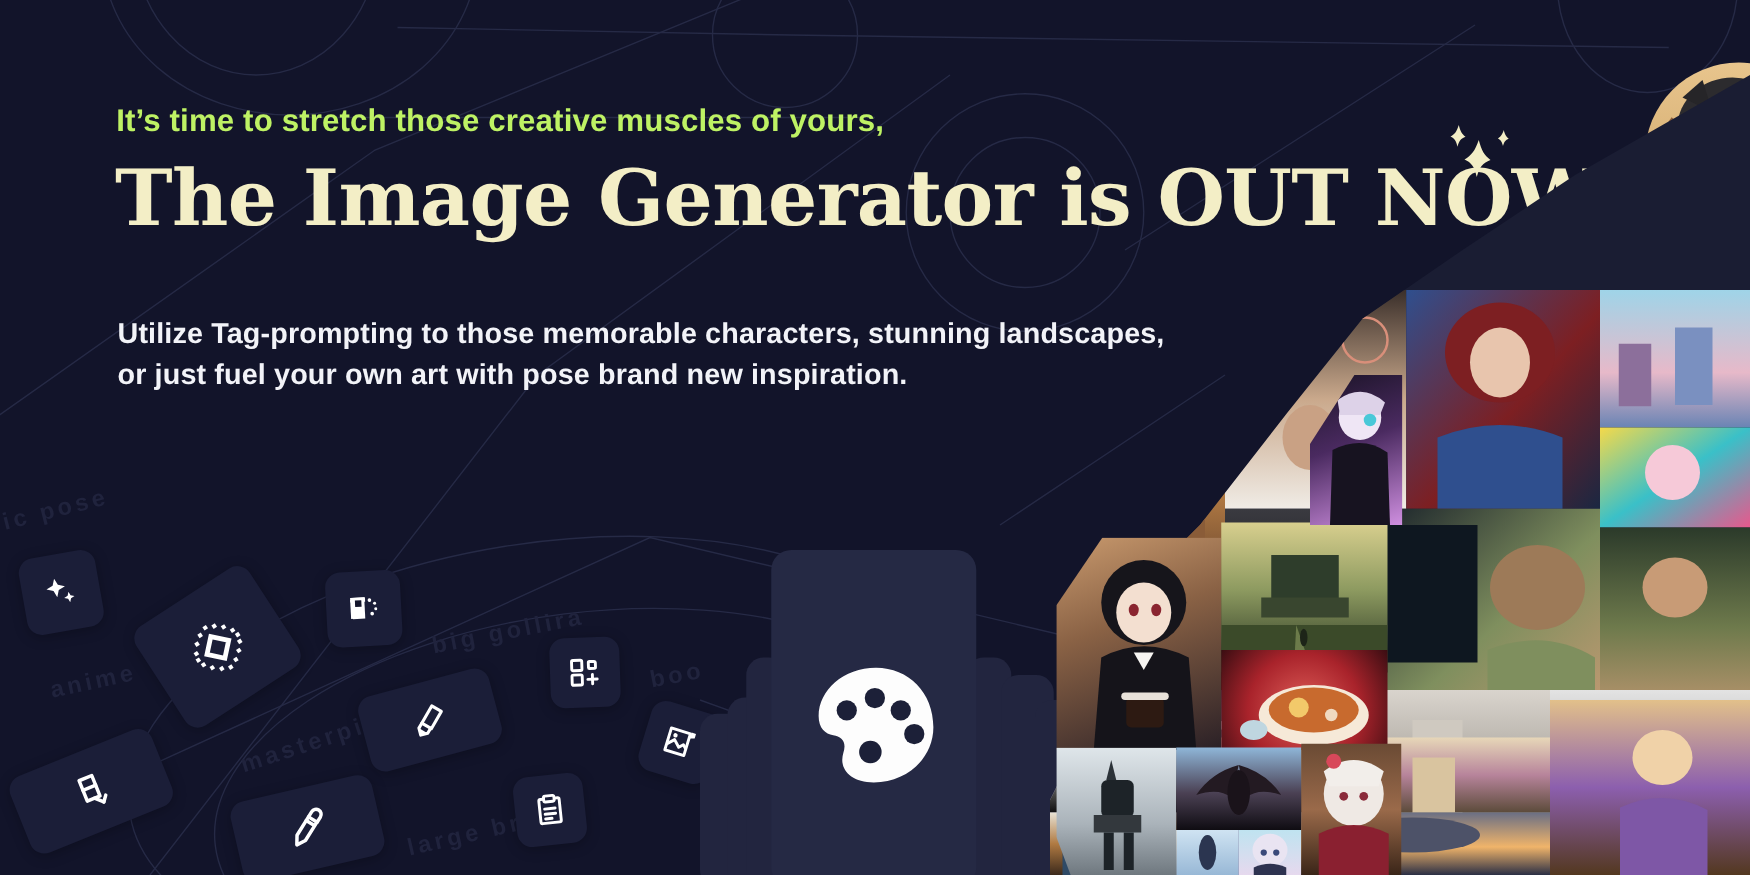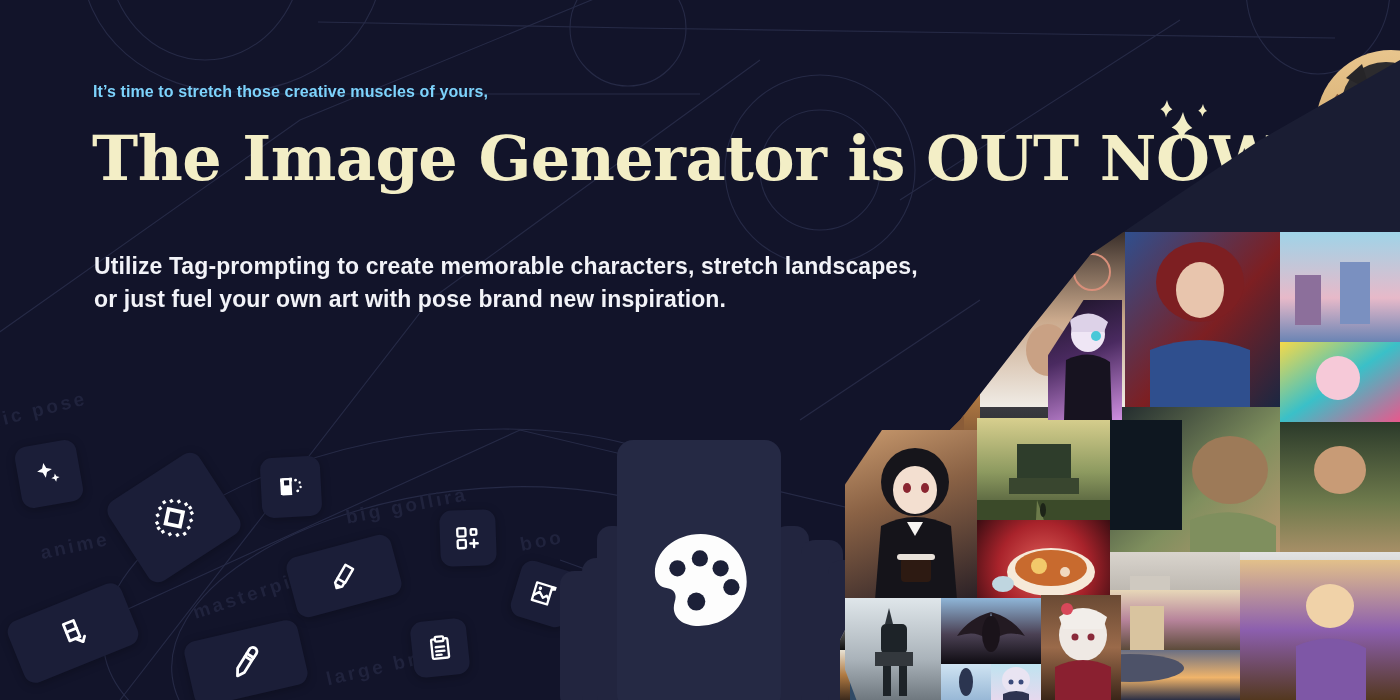--- a/index.html
+++ b/index.html
@@ -54,23 +54,23 @@
     display: flex;
     align-items: flex-start;
     justify-content: center;
     padding-top: 90px;
   }
 
   
   .eyebrow {
     position: absolute;
     left: 93px; top: 83px;
-    font-size: 16px;
+    font-size: 25px;
     font-weight: 600;
-    color: #7dd3fc;
+    color: #bef264;
     letter-spacing: .1px;
   }
   .headline {
     position: absolute;
     left: 92px; top: 128px;
     font-family: "DejaVu Serif", "Liberation Serif", serif;
     font-weight: 700;
     font-size: 62px;
     line-height: 1;
     color: #f3eec6;
@@ -270,21 +270,21 @@
           <circle cx="96" cy="63" r="9"></circle>
           <circle cx="57" cy="79" r="10"></circle>
         </g>
       </svg>
     </div>
   </div>
 
   <div class="eyebrow">It’s time to stretch those creative muscles of yours,</div>
   <div class="headline">The Image Generator is OUT NOW!</div>
   <div class="subcopy">
-    <div>Utilize Tag-prompting to create memorable characters, stretch landscapes,</div>
+    <div>Utilize Tag-prompting to those memorable characters, stunning landscapes,</div>
     <div>or just fuel your own art with pose brand new inspiration.</div>
   </div>
 
   <svg class="spark" style="left:1155px;top:98px;" width="70" height="60" viewBox="0 0 70 60">
     <path fill="#f3eec6" d="M12 2c1.4 5.2 2.4 7 5.4 9.4-3.6 1.4-5 3-6.4 8-1.2-5-2.4-6.6-5.6-8.2C8.6 9.6 10.2 7.6 12 2z"></path>
     <path fill="#f3eec6" d="M28 14c2.4 8.8 4.2 11.8 9.4 16-6.2 2.4-8.6 5.2-11 13.6-2-8.6-4.2-11.4-9.8-14C22.2 26.2 25 22.8 28 14z"></path>
     <path fill="#f3eec6" d="M48 6c1 3.8 1.8 5.2 4 7-2.6 1-3.6 2.2-4.6 5.8-.9-3.6-1.8-4.8-4.1-6C45.6 11.2 46.8 9.8 48 6z"></path>
   </svg>
 
   <div>

